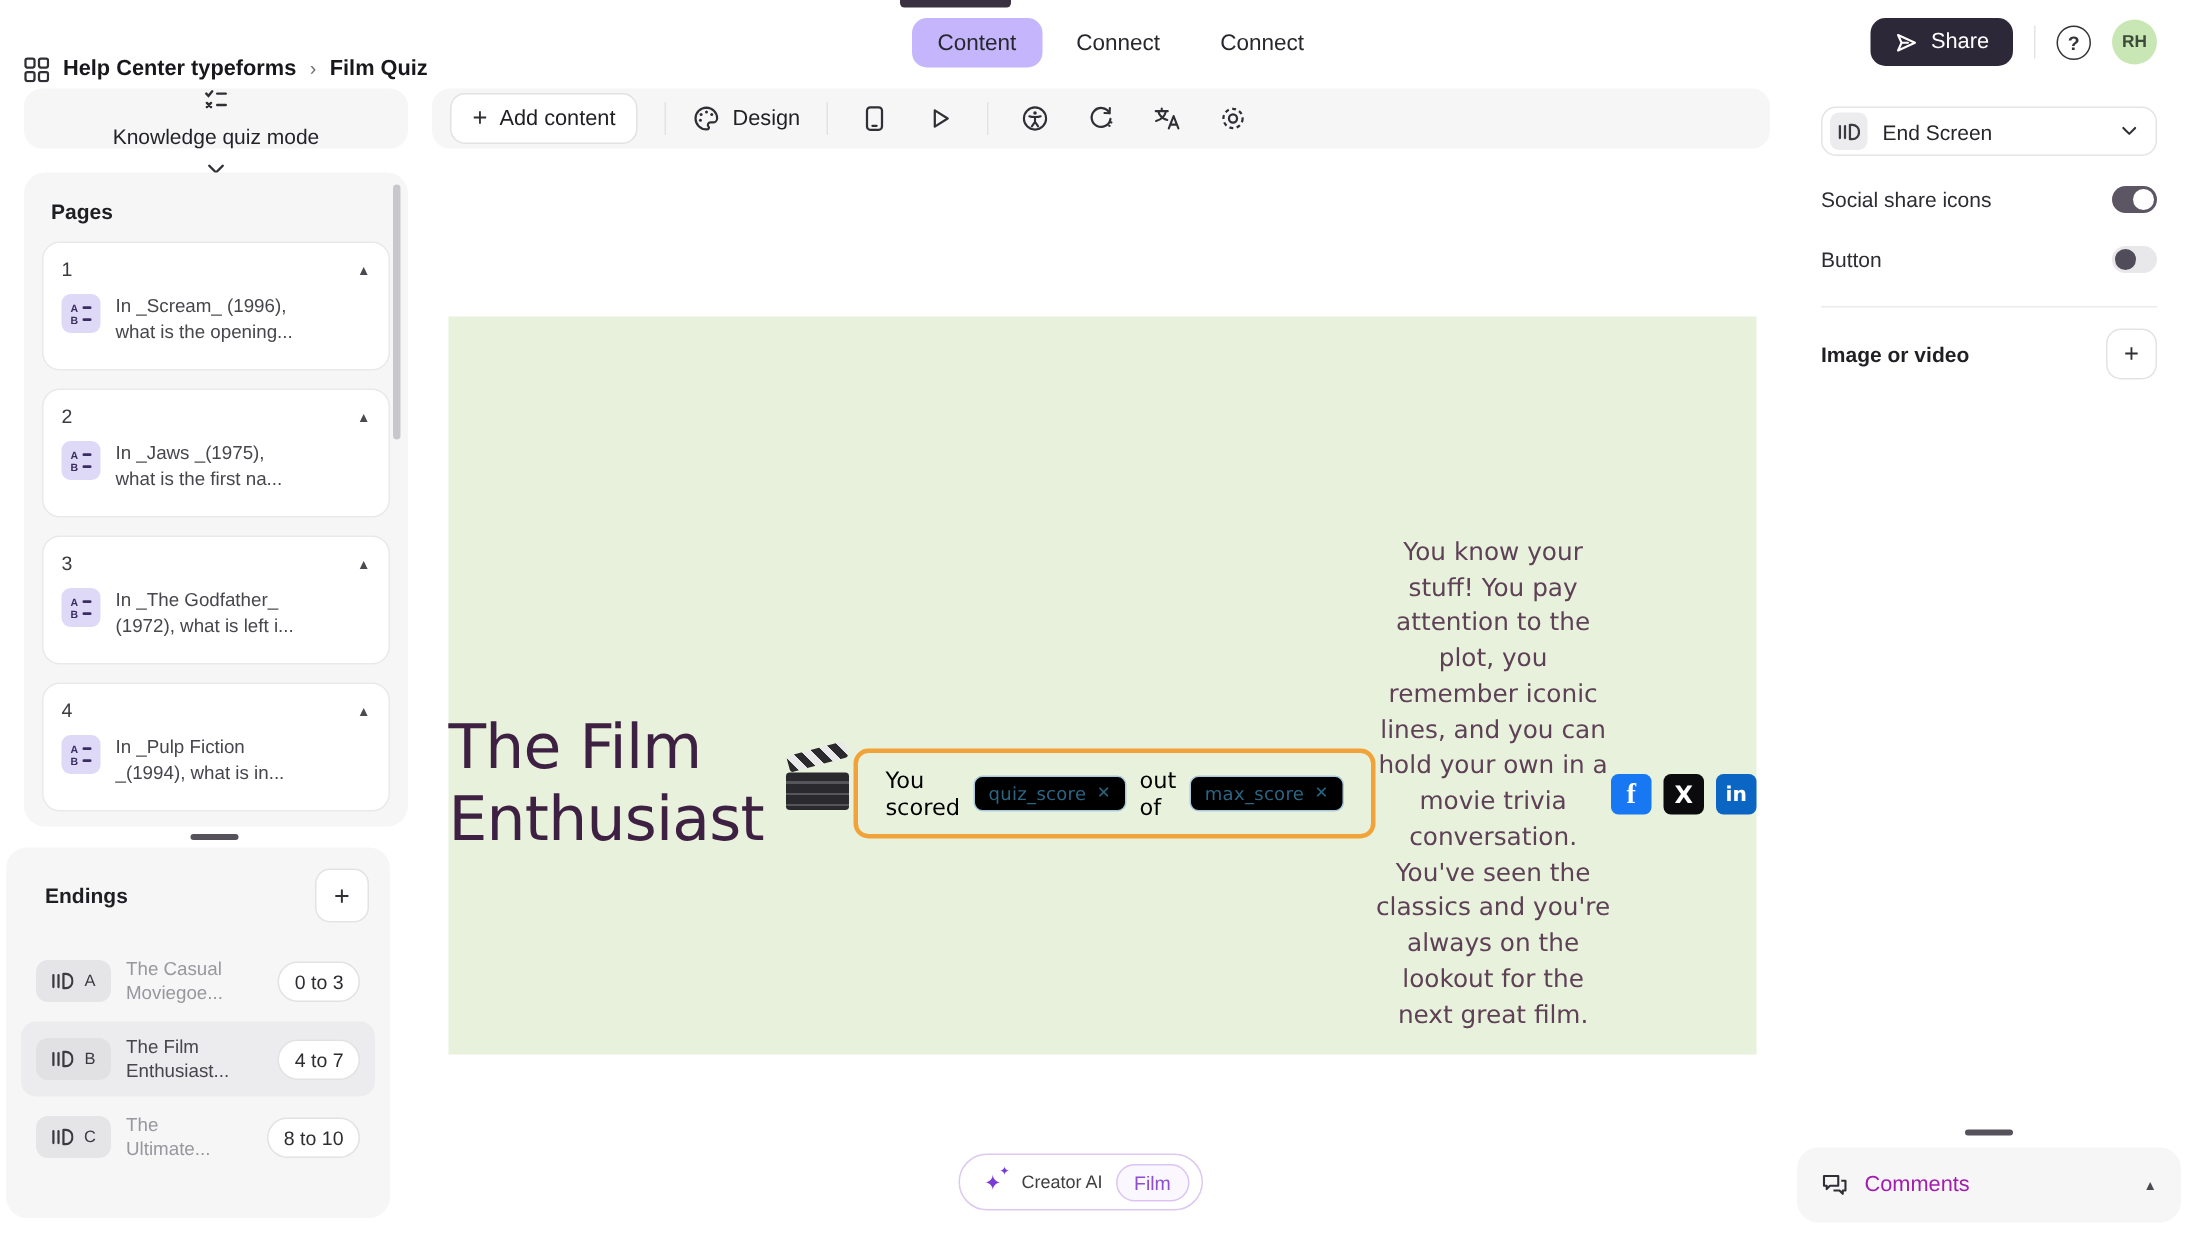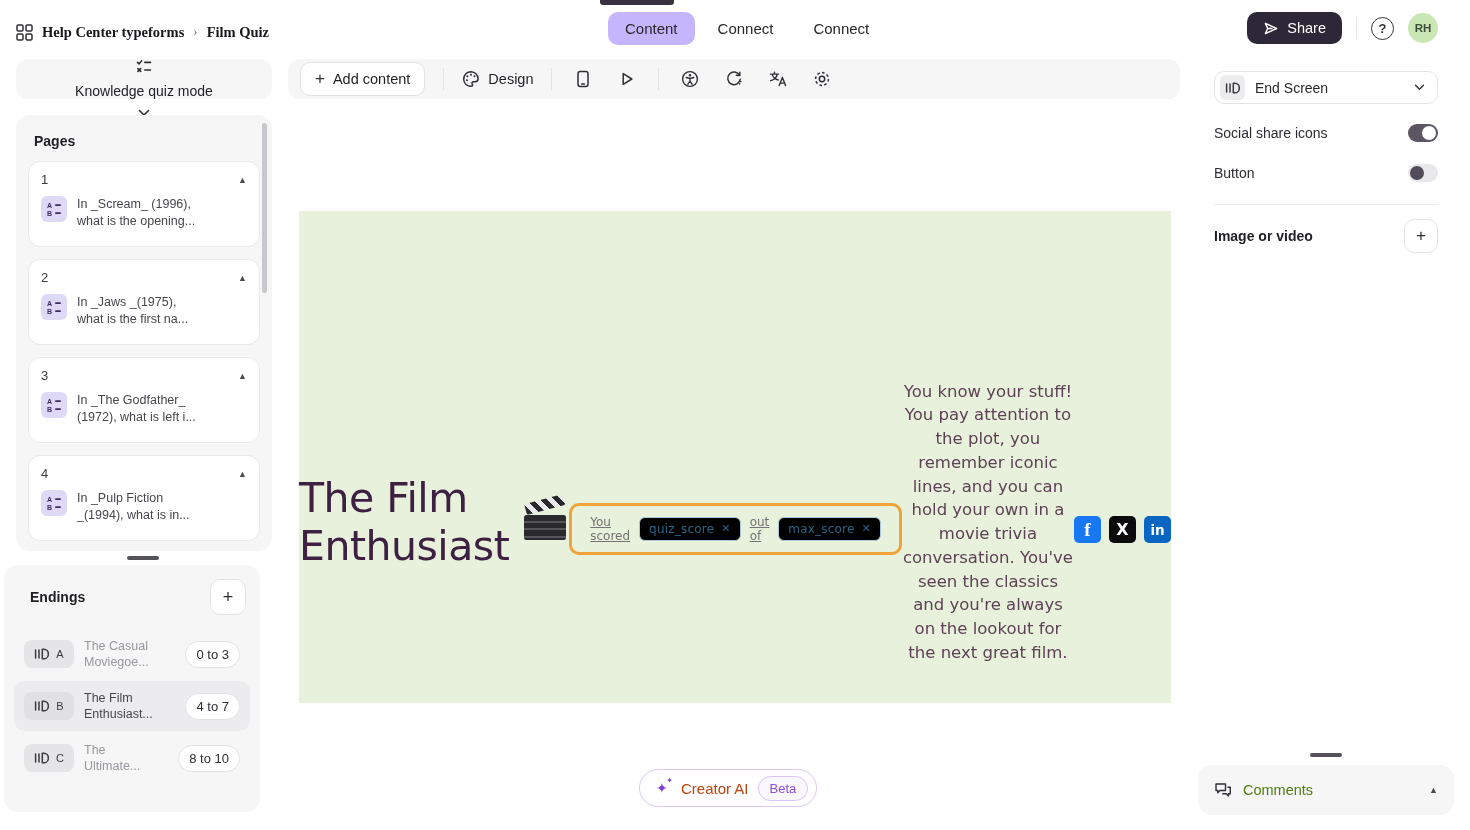--- a/index.html
+++ b/index.html
@@ -5,21 +5,21 @@
   * { margin:0; padding:0; box-sizing:border-box; }
   html,body { width:1470px; height:830px; overflow:hidden; }
   body {
     font-family:"Liberation Sans", sans-serif;
     background:#ffffff; color:#1f1f24; position:relative;
   }
   svg { display:block; }
 
   
   .header { position:absolute; left:0; top:0; width:1470px; height:56px; }
-  .breadcrumb { position:absolute; left:16px; top:4px; height:56px; display:flex; align-items:center; gap:9px;font-family:Liberation Serif, serif; }
+  .breadcrumb { position:absolute; left:16px; top:18px; height:56px; display:flex; align-items:center; gap:9px; }
   .crumb { font-size:14.5px; font-weight:700; color:#17171c; }
   .crumb-sep { color:#6f6f76; font-size:13px; font-weight:400; transform:translateY(-1px); }
   .tabs { position:absolute; left:608px; top:0; height:56px; display:flex; align-items:center; gap:6px; }
   .tab { font-size:15px; color:#27272d; padding:8px 17px; border-radius:10px; cursor:pointer; white-space:nowrap; }
   .tab.active { background:#c4b5fd; font-weight:500; }
   .tab-indicator { position:absolute; left:600px; top:0; width:74px; height:5px; background:#39313f; border-radius:0 0 3px 3px; }
   .header-right { position:absolute; right:32px; top:0; height:56px; display:flex; align-items:center; gap:14px; }
   .share-btn { height:32px; padding:0 16px; background:#2d2837; color:#fff; border:none; border-radius:10px;
     display:flex; align-items:center; gap:8px; font-size:14.5px; font-weight:500; font-family:inherit; cursor:pointer; }
   .hdr-divider { width:1px; height:22px; background:#e4e4e6; }
@@ -85,39 +85,39 @@
   .canvas-title-row { display:flex; align-items:center; gap:14px; cursor:text; }
   .canvas-title { font-size:41px; font-weight:400; color:#3e2142; letter-spacing:-0.5px; }
   .clapper { width:46px; height:42px; position:relative; flex:none; }
   .clapper-top { position:absolute; top:3px; left:4px; width:40px; height:11px; border-radius:2px;
     background:repeating-linear-gradient(60deg, #2a2a2e 0 5px, #e9e9e9 5px 10px); transform:rotate(-15deg);
     transform-origin:left bottom; }
   .clapper-bottom { position:absolute; top:14px; left:1px; width:42px; height:25px; border-radius:2.5px;
     background:repeating-linear-gradient(180deg, #2a2a2e 0 6px, #55555b 6px 7.5px); }
   .score-box { margin-top:13px; border:3px solid #f1a339; border-radius:10px; padding:9px 18px;
     display:flex; align-items:center; gap:9px; background:transparent; cursor:text; }
-  .score-text { font-size:12px; color:#737373;text-decoration:underline; }
+  .score-text { font-size:15px; color:#000000; }
   .var-chip { display:flex; align-items:center; gap:7px; background:#000000; border:1.5px solid #abc9dc; border-radius:6px;
     padding:4px 9px; font-size:12px; letter-spacing:0.2px; color:#2b6584; cursor:pointer; }
   .chip-x { font-size:11px; font-weight:700; color:#2b6584; line-height:1; cursor:pointer; }
   .canvas-body { width:700px; text-align:center; font-size:16.5px; line-height:1.44; color:#5e4156; cursor:text; }
   .social-row { margin-top:15px; display:flex; gap:8px; }
   .social-icon { width:27px; height:27px; border-radius:5px; display:flex; align-items:center; justify-content:center;
     color:#fff; font-weight:700; cursor:pointer; }
   .social-fb { background:#1877f2; font-size:19px; font-family:"Liberation Serif", serif; }
   .social-x { background:#0b0b0d; font-size:16px; }
   .social-li { background:#0a66c2; font-size:13.5px; }
 
   
   .creator-ai { position:absolute; left:639px; top:769px; height:38px; padding:0 8px 0 16px; background:#fff;
     border:1.5px solid #ddc9f0; border-radius:20px; display:flex; align-items:center; gap:9px; cursor:pointer; }
   .sparkle { position:relative; width:16px; height:16px; color:#7b3bd9; }
   .sparkle-big { position:absolute; left:0; top:1px; font-size:14px; line-height:1; }
   .sparkle-small { position:absolute; right:-1px; top:-3px; font-size:8px; line-height:1; }
-  .creator-ai-label { font-size:15px; color:#c2410c; }
+  .creator-ai-label { font-size:12px; color:#404040; }
   .beta-pill { border:1px solid #dcc5f2; background:#fbf7ff; color:#8d4fd0; border-radius:13px; padding:4px 11px;
     font-size:13px; }
 
   
   .screen-select { position:absolute; left:1214px; top:71px; width:224px; height:33px; background:#fff;
     border:1px solid #e4e4e6; border-radius:10px; display:flex; align-items:center; padding:0 12px 0 5px; gap:10px; cursor:pointer; }
   .screen-select-icon { width:25px; height:25px; background:#ececee; border-radius:6px; display:flex;
     align-items:center; justify-content:center; flex:none; }
   .screen-select-label { flex:1; font-size:14px; color:#26262b; }
   .setting-row { position:absolute; left:1214px; width:224px; height:24px; display:flex; align-items:center;
@@ -130,21 +130,21 @@
   .rp-divider { position:absolute; left:1214px; top:204px; width:224px; height:1px; background:#ebebed; }
   .media-row { position:absolute; left:1214px; top:219px; width:224px; height:34px; display:flex; align-items:center;
     justify-content:space-between; }
   .media-label { font-size:14px; font-weight:700; color:#1f1f24; }
   .media-plus-btn { width:34px; height:34px; background:#fff; border:1px solid #e3e3e5; border-radius:10px;
     display:flex; align-items:center; justify-content:center; font-size:17px; font-weight:300; color:#2f2f35; cursor:pointer; }
 
   
   .comments-card { position:absolute; left:1198px; top:765px; width:256px; height:50px; background:#f6f6f7;
     border-radius:14px; display:flex; align-items:center; padding:0 16px; gap:11px; cursor:pointer; }
-  .comments-label { flex:1; font-size:14.5px; font-weight:500; color:#4d7c0f; }
+  .comments-label { flex:1; font-size:14.5px; font-weight:500; color:#a21caf; }
 </style>
 </head>
 <body>
 
 <div class="header">
   <div class="breadcrumb">
     <span>
       <svg width="17" height="17" viewBox="0 0 17 17" fill="none" stroke="#2f2f35" stroke-width="1.5">
         <rect x="1" y="1" width="6" height="6" rx="1.3"></rect>
           <rect x="10" y="1" width="6" height="6" rx="1.3"></rect>
@@ -434,21 +434,21 @@
     <span class="social-icon social-li">in</span>
   </div>
 </div>
 
 <button class="creator-ai" style="background:#fff;">
   <span class="sparkle">
     <span class="sparkle-big">✦</span>
     <span class="sparkle-small">✦</span>
   </span>
   <span class="creator-ai-label">Creator AI</span>
-  <span class="beta-pill">Beta</span>
+  <span class="beta-pill">Film</span>
 </button>
 
 <div class="screen-select">
   <span class="screen-select-icon">
     <svg width="15" height="14" viewBox="0 0 15 14" fill="none" stroke="#3a3a40" stroke-width="1.5" stroke-linecap="round">
       <line x1="1.6" y1="3" x2="1.6" y2="11"></line>
         <line x1="5" y1="3" x2="5" y2="11"></line>
       <path d="M8.3 2.2 h1.6 a4.4 4.4 0 0 1 4.4 4.4 v0.8 a4.4 4.4 0 0 1 -4.4 4.4 h-1.6 z" stroke-linejoin="round"></path>
     </svg>
   </span>

